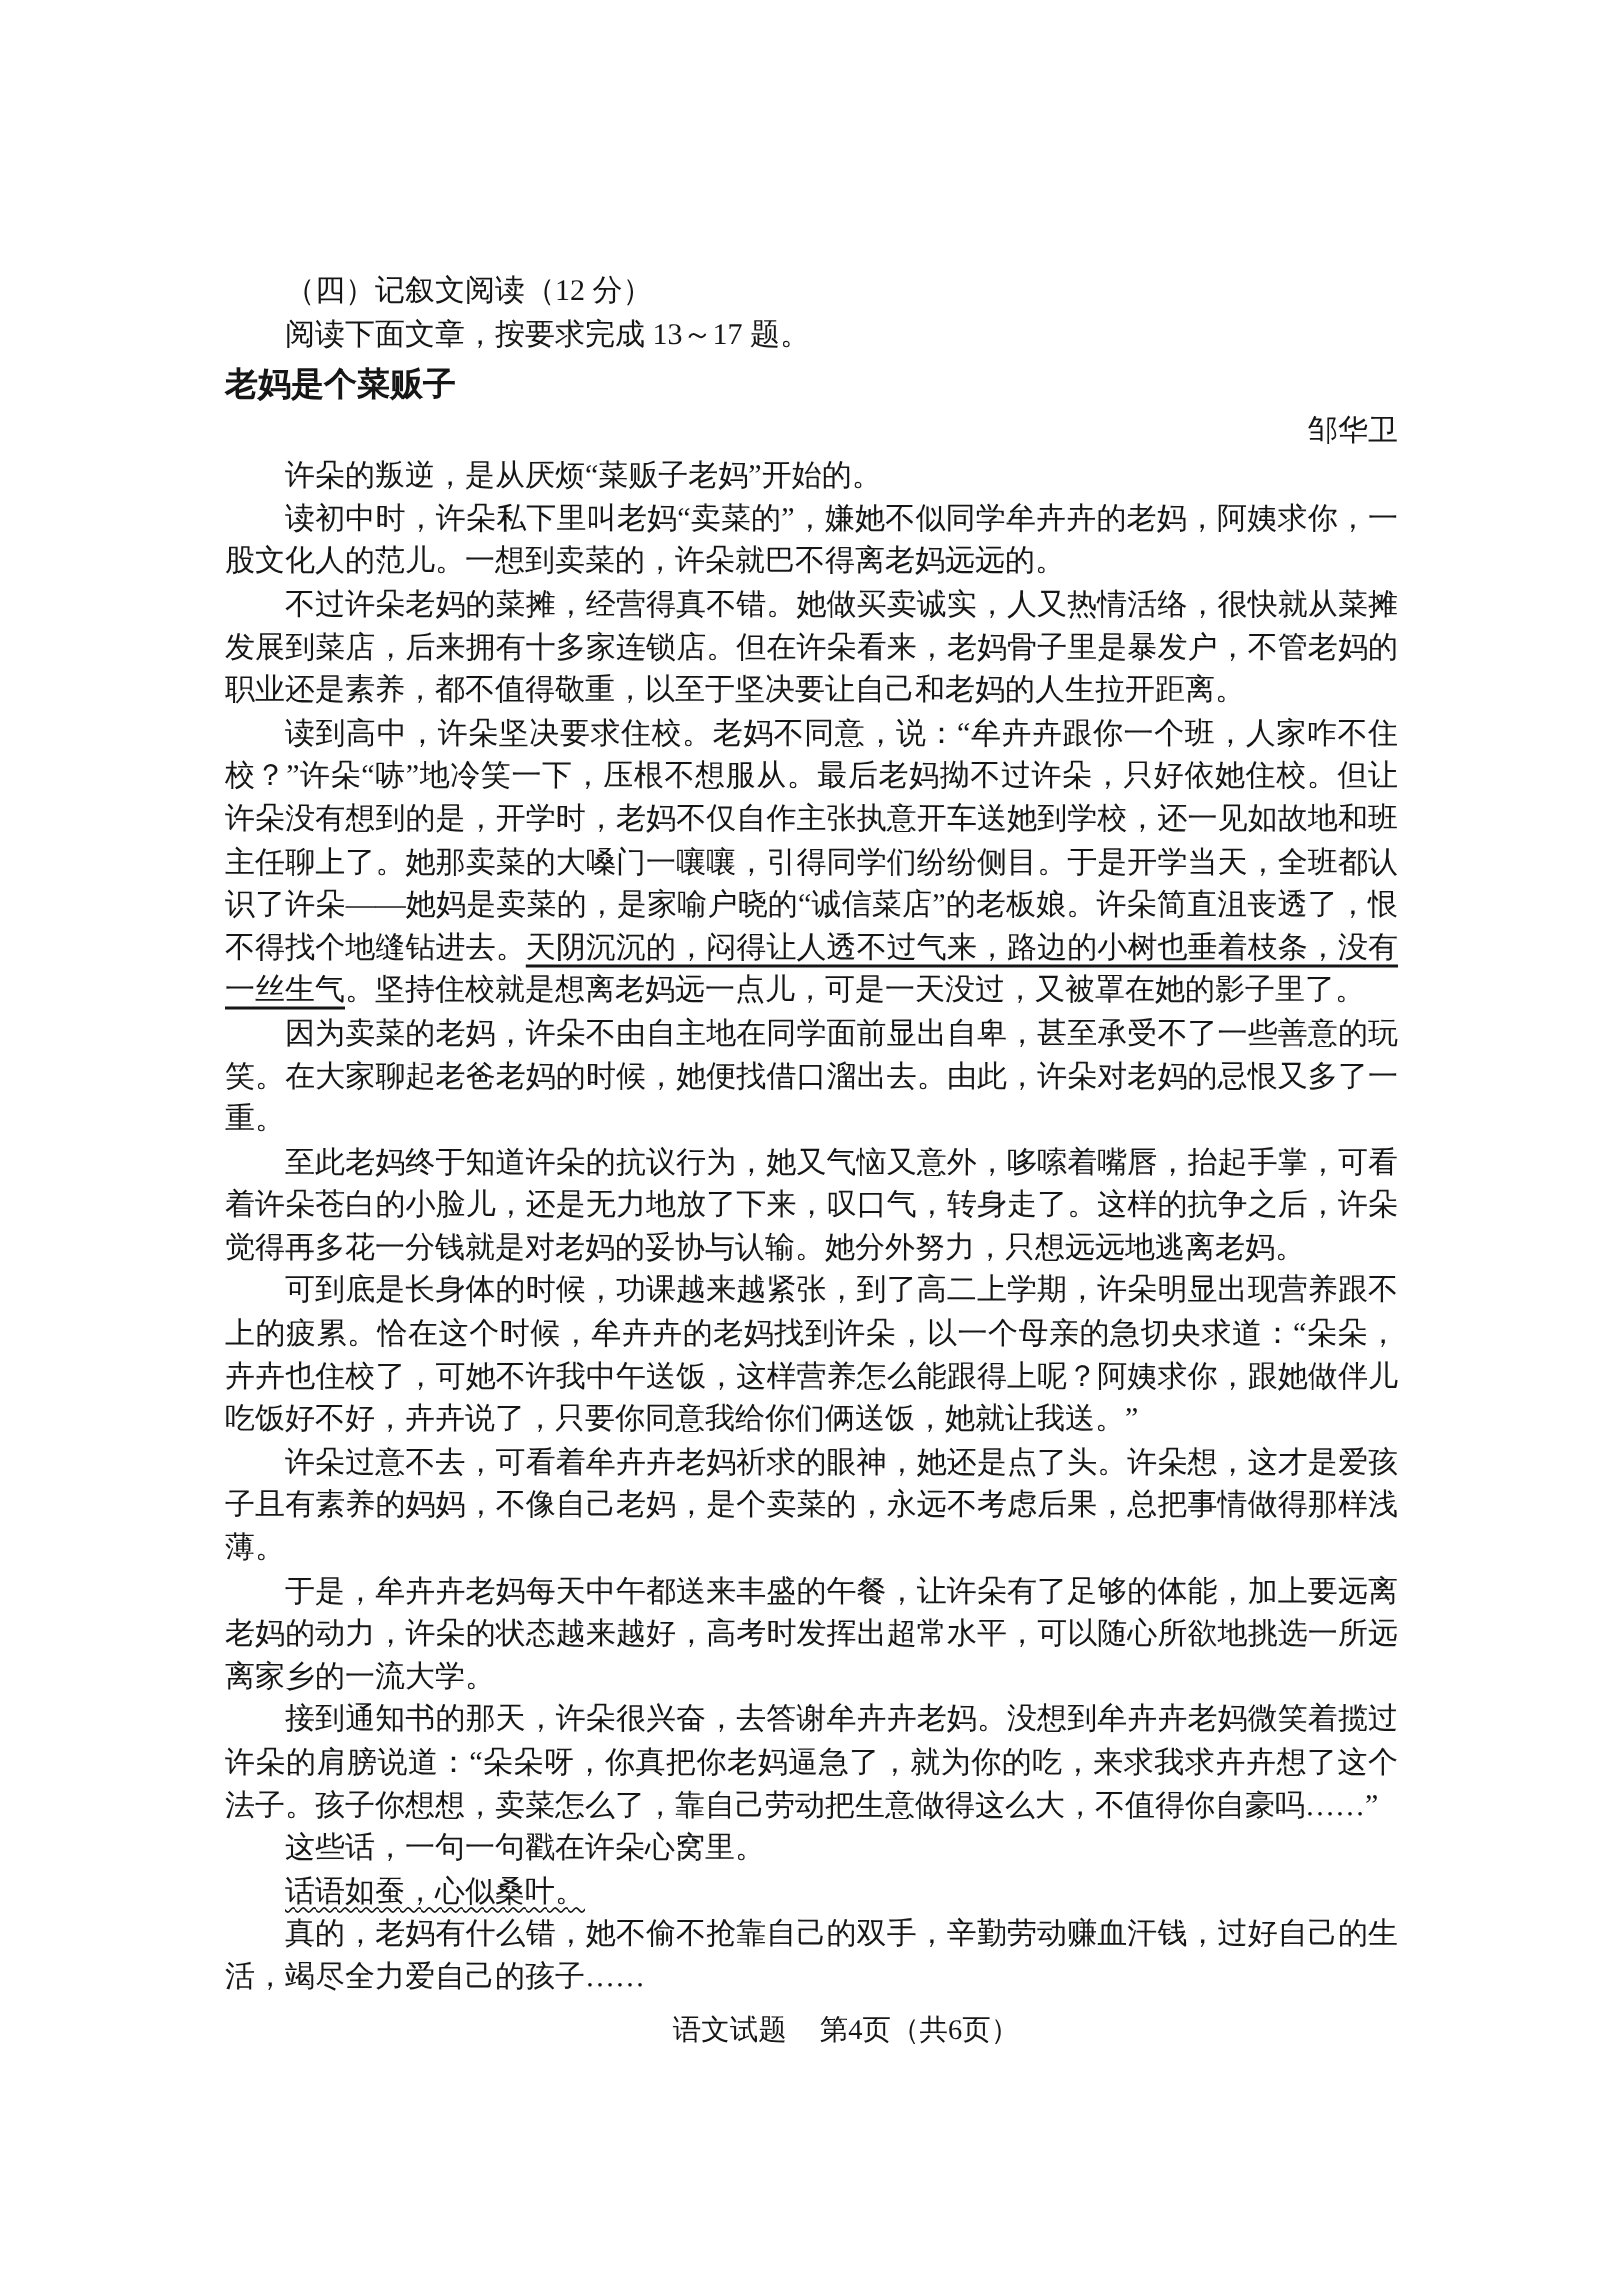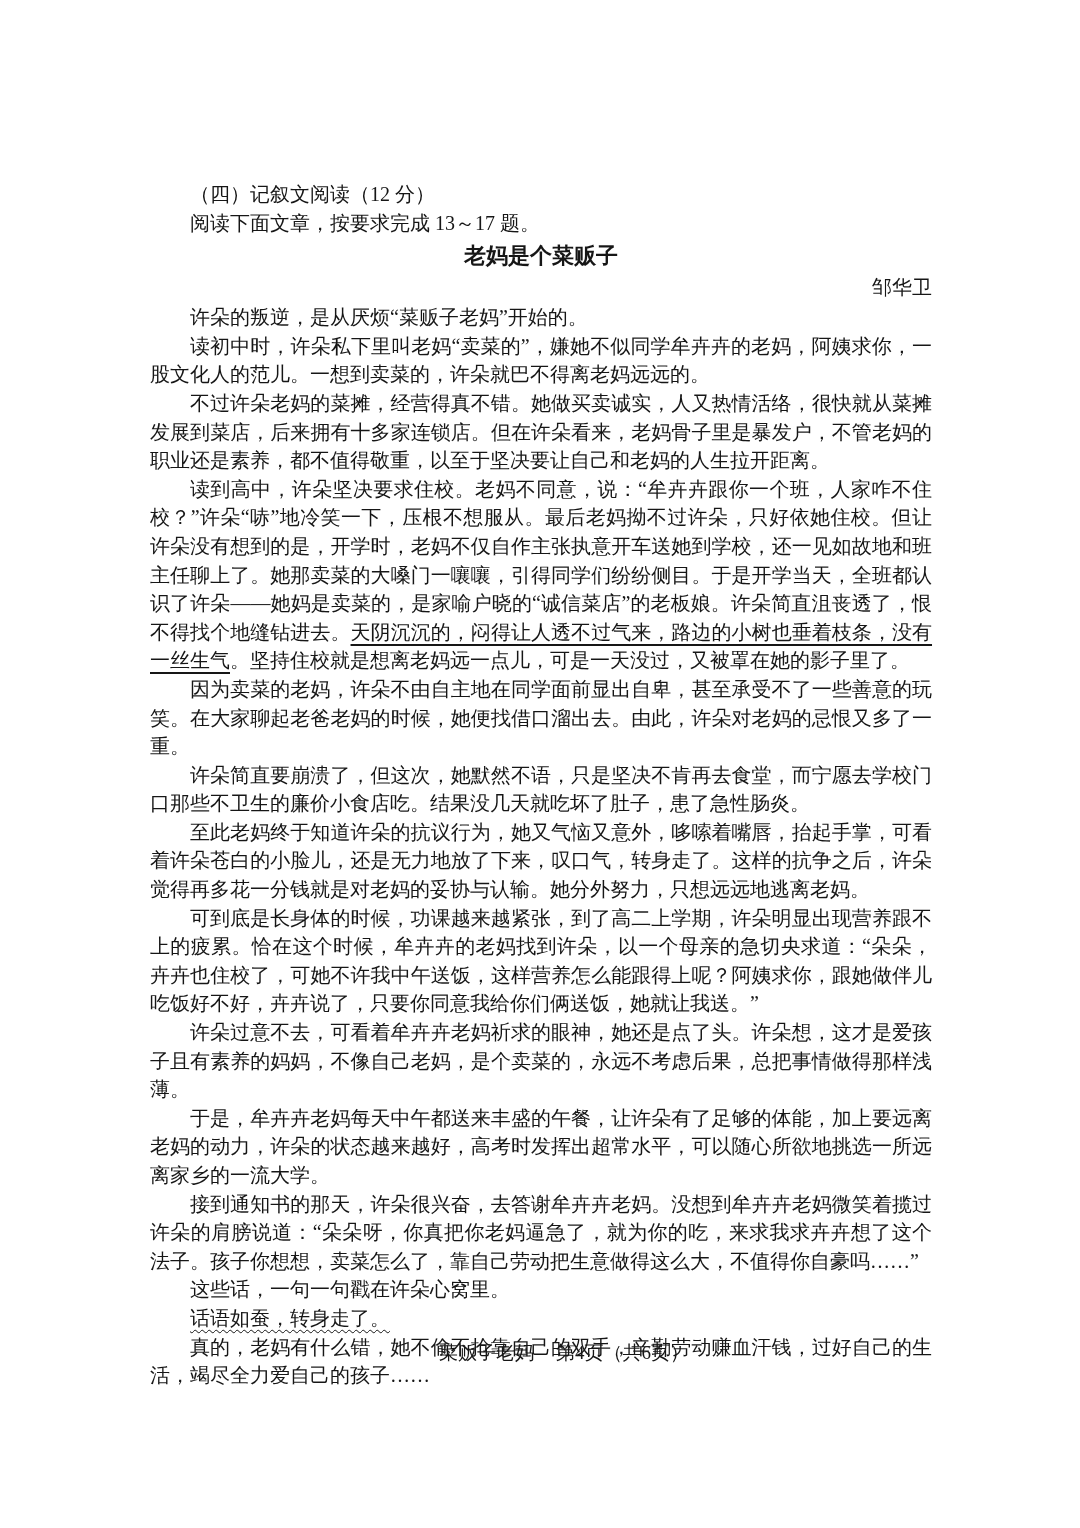--- a/index.html
+++ b/index.html
@@ -17,21 +17,21 @@
     position:absolute;
     left:150px;
     top:180px;
     width:782px;
     font-size:20px;
     line-height:28.6px;
     text-align:justify;
   }
   .content p { margin:0; text-indent:2em; }
   .article-title {
-    text-align:center;
+    text-align:left;
     text-indent:0 !important;
     font-weight:bold;
     font-size:22px;
     line-height:33px;
     padding-top:2px;
   }
   .article-author {
     text-align:right;
     text-indent:0 !important;
     line-height:31px;
@@ -68,29 +68,28 @@
     <p class="article-title">老妈是个菜贩子</p>
     <p class="article-author">邹华卫</p>
 
     <p>许朵的叛逆，是从厌烦“菜贩子老妈”开始的。</p>
     <p>读初中时，许朵私下里叫老妈“卖菜的”，嫌她不似同学牟卉卉的老妈，阿姨求你，一股文化人的范儿。一想到卖菜的，许朵就巴不得离老妈远远的。</p>
     <p>不过许朵老妈的菜摊，经营得真不错。她做买卖诚实，人又热情活络，很快就从菜摊发展到菜店，后来拥有十多家连锁店。但在许朵看来，老妈骨子里是暴发户，不管老妈的职业还是素养，都不值得敬重，以至于坚决要让自己和老妈的人生拉开距离。</p>
 
     <p><span>读到高中，许朵坚决要求住校。老妈不同意，说：“牟卉卉跟你一个班，人家咋不住校？”许朵“哧”地冷笑一下，压根不想服从。最后老妈拗不过许朵，只好依她住校。但让许朵没有想到的是，开学时，老妈不仅自作主张执意开车送她到学校，还一见如故地和班主任聊上了。她那卖菜的大嗓门一嚷嚷，引得同学们纷纷侧目。于是开学当天，全班都认识了许朵——她妈是卖菜的，是家喻户晓的“诚信菜店”的老板娘。许朵简直沮丧透了，恨不得找个地缝钻进去。</span><span class="u-solid">天阴沉沉的，闷得让人透不过气来，路边的小树也垂着枝条，没有一丝生气</span><span>。坚持住校就是想离老妈远一点儿，可是一天没过，又被罩在她的影子里了。</span></p>
 
     <p>因为卖菜的老妈，许朵不由自主地在同学面前显出自卑，甚至承受不了一些善意的玩笑。在大家聊起老爸老妈的时候，她便找借口溜出去。由此，许朵对老妈的忌恨又多了一重。</p>
-    <p>许朵简直要崩溃了，但这次，她默然不语，只是坚决不肯再去食堂，而宁愿去学校门口那些不卫生的廉价小食店吃。结果没几天就吃坏了肚子，患了急性肠炎。</p>
     <p>至此老妈终于知道许朵的抗议行为，她又气恼又意外，哆嗦着嘴唇，抬起手掌，可看着许朵苍白的小脸儿，还是无力地放了下来，叹口气，转身走了。这样的抗争之后，许朵觉得再多花一分钱就是对老妈的妥协与认输。她分外努力，只想远远地逃离老妈。</p>
     <p>可到底是长身体的时候，功课越来越紧张，到了高二上学期，许朵明显出现营养跟不上的疲累。恰在这个时候，牟卉卉的老妈找到许朵，以一个母亲的急切央求道：“朵朵，卉卉也住校了，可她不许我中午送饭，这样营养怎么能跟得上呢？阿姨求你，跟她做伴儿吃饭好不好，卉卉说了，只要你同意我给你们俩送饭，她就让我送。”</p>
     <p>许朵过意不去，可看着牟卉卉老妈祈求的眼神，她还是点了头。许朵想，这才是爱孩子且有素养的妈妈，不像自己老妈，是个卖菜的，永远不考虑后果，总把事情做得那样浅薄。</p>
     <p>于是，牟卉卉老妈每天中午都送来丰盛的午餐，让许朵有了足够的体能，加上要远离老妈的动力，许朵的状态越来越好，高考时发挥出超常水平，可以随心所欲地挑选一所远离家乡的一流大学。</p>
     <p>接到通知书的那天，许朵很兴奋，去答谢牟卉卉老妈。没想到牟卉卉老妈微笑着揽过许朵的肩膀说道：“朵朵呀，你真把你老妈逼急了，就为你的吃，来求我求卉卉想了这个法子。孩子你想想，卖菜怎么了，靠自己劳动把生意做得这么大，不值得你自豪吗……”</p>
     <p>这些话，一句一句戳在许朵心窝里。</p>
 
-    <p><span class="u-wavy">话语如蚕，转身走了。</span></p>
+    <p><span class="u-wavy">话语如蚕，心似桑叶。</span></p>
 
     <p>真的，老妈有什么错，她不偷不抢靠自己的双手，辛勤劳动赚血汗钱，过好自己的生活，竭尽全力爱自己的孩子……</p>
   </div>
 
   <div class="footer">
-    <span>菜贩子老妈</span><span class="gap"></span><span>第4页（共6页）</span>
+    <span>语文试题</span><span class="gap"></span><span>第4页（共6页）</span>
   </div>
 </div>
 
 </body></html>

